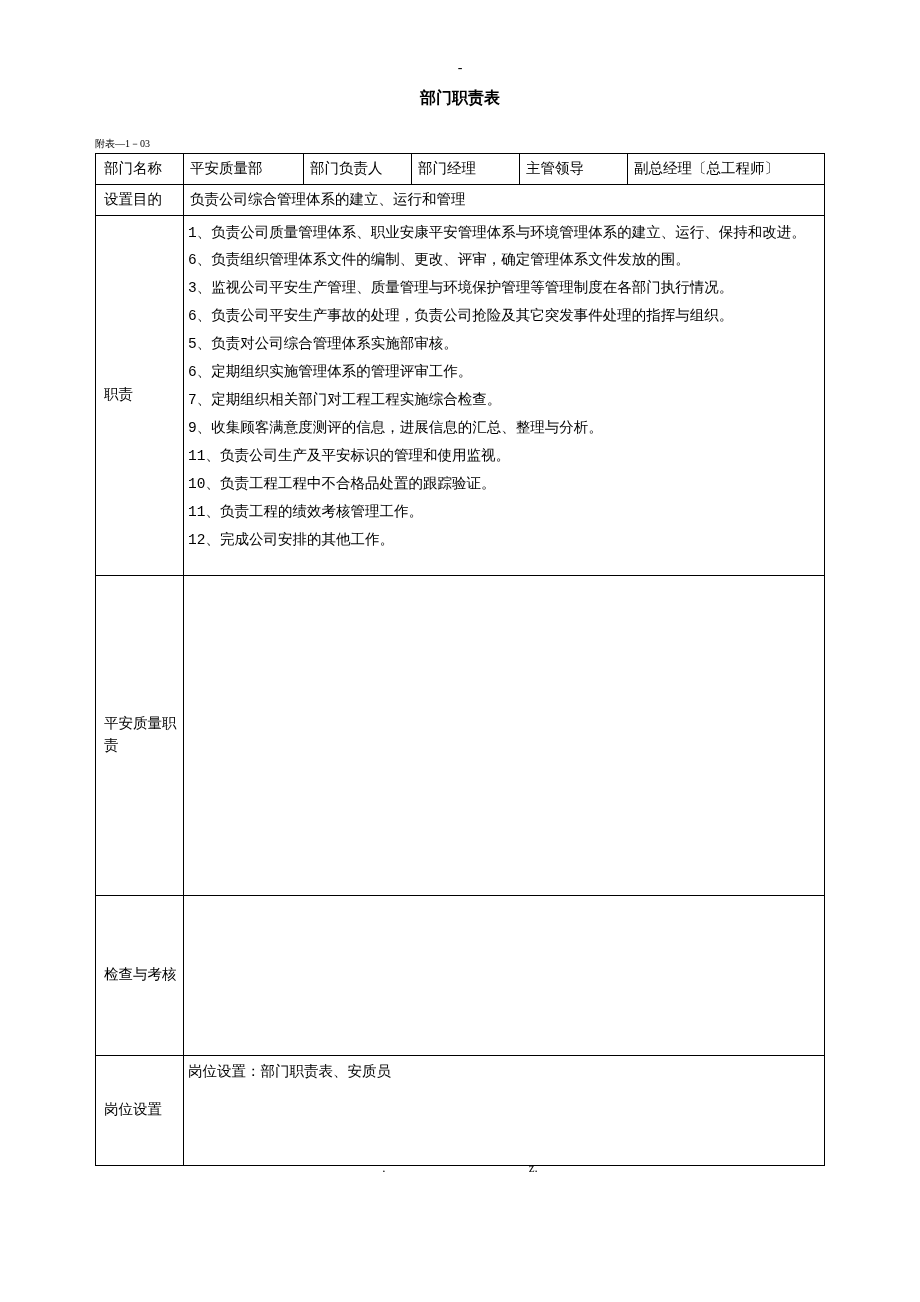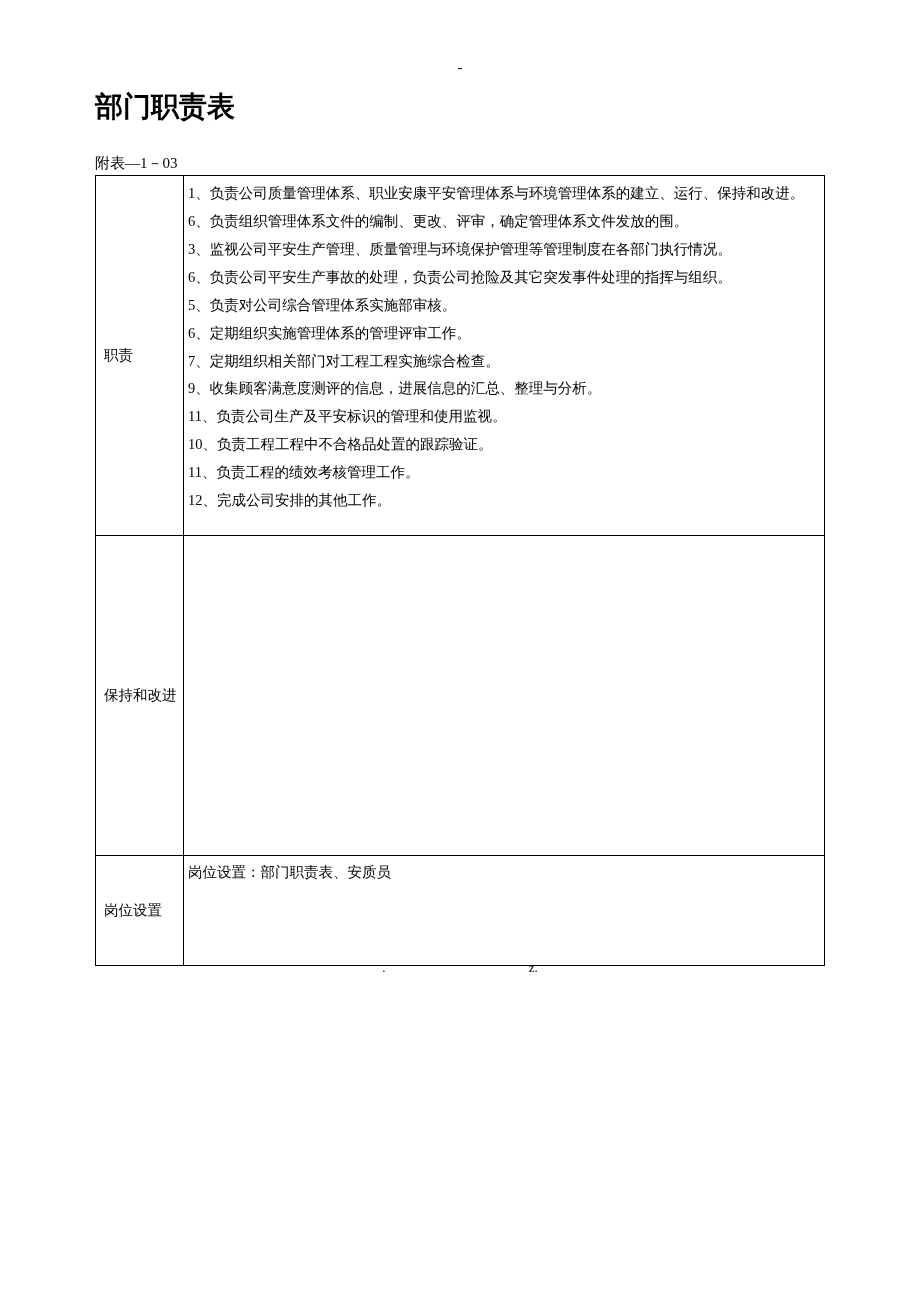--- a/index.html
+++ b/index.html
@@ -14,27 +14,28 @@
       padding: 60px 95px 40px 95px;
       color: #000000;
       position: relative;
     }
     .top-dash {
       text-align: center;
       font-size: 14px;
       margin-bottom: 12px;
     }
     .title {
-      font-size: 28px;
+      text-align: center;
+      font-size: 16px;
       font-weight: bold;
       font-family: "SimHei", "黑体", sans-serif;
       margin-bottom: 28px;
     }
     .ref-label {
-      font-size: 15px;
+      font-size: 10px;
       margin-bottom: 2px;
     }
     table {
       border-collapse: collapse;
       width: 100%;
       table-layout: fixed;
     }
     td {
       border: 1px solid #000000;
       font-size: 14.5px;
@@ -48,20 +49,21 @@
       padding-left: 8px;
     }
     .col-v1 { width: 120px; }
     .col-v2 { width: 108px; }
     .col-v3 { width: 108px; }
     .col-v4 { width: 108px; }
     .col-v5 { width: auto; }
     .duties-cell {
       vertical-align: top;
       padding: 6px 8px 6px 4px;
+      font-family: Liberation Mono, monospace;
     }
     .duties-cell p {
       margin-bottom: 4px;
       line-height: 1.65;
     }
     .vtop-label {
       vertical-align: middle;
       padding-left: 8px;
     }
     .tall-1 { height: 360px; }
@@ -81,39 +83,55 @@
   </style>
 </head>
 <body>
 
 <div class="top-dash">-</div>
 <h1 class="title">部门职责表</h1>
 <div class="ref-label">附表—1－03</div>
 
 <table>
   <tbody>
+      <tr>
+    <td class="col-label">部门名称</td>
+    <td class="col-v1">平安质量部</td>
+    <td class="col-v2">部门负责人</td>
+    <td class="col-v3">部门经理</td>
+    <td class="col-v4">主管领导</td>
+    <td class="col-v5">副总经理〔总工程师〕</td>
+  </tr>
+  <tr>
+    <td class="col-label">设置目的</td>
+    <td colspan="5">负责公司综合管理体系的建立、运行和管理</td>
+  </tr>
   <tr>
     <td class="col-label vtop-label tall-1">职责</td>
     <td colspan="5" class="duties-cell">
       <p>1、负责公司质量管理体系、职业安康平安管理体系与环境管理体系的建立、运行、保持和改进。</p>
       <p>6、负责组织管理体系文件的编制、更改、评审，确定管理体系文件发放的围。</p>
       <p>3、监视公司平安生产管理、质量管理与环境保护管理等管理制度在各部门执行情况。</p>
       <p>6、负责公司平安生产事故的处理，负责公司抢险及其它突发事件处理的指挥与组织。</p>
       <p>5、负责对公司综合管理体系实施部审核。</p>
       <p>6、定期组织实施管理体系的管理评审工作。</p>
       <p>7、定期组织相关部门对工程工程实施综合检查。</p>
       <p>9、收集顾客满意度测评的信息，进展信息的汇总、整理与分析。</p>
       <p>11、负责公司生产及平安标识的管理和使用监视。</p>
       <p>10、负责工程工程中不合格品处置的跟踪验证。</p>
       <p>11、负责工程的绩效考核管理工作。</p>
       <p>12、完成公司安排的其他工作。</p>
     </td>
   </tr>
   <tr>
-    <td class="col-label vtop-label tall-2">保持和改进</td>
+    <td class="col-label vtop-label tall-2">平安质量职责</td>
+    <td colspan="5"></td>
+  </tr>
+  <tr>
+    <td class="col-label vtop-label tall-3">检查与考核</td>
     <td colspan="5"></td>
   </tr>
   <tr>
     <td class="col-label vtop-label tall-4" style="vertical-align:middle">岗位设置</td>
     <td colspan="5" class="duties-cell">岗位设置：部门职责表、安质员</td>
   </tr>
 </tbody>
   </table>
 
 <div class="footer">

